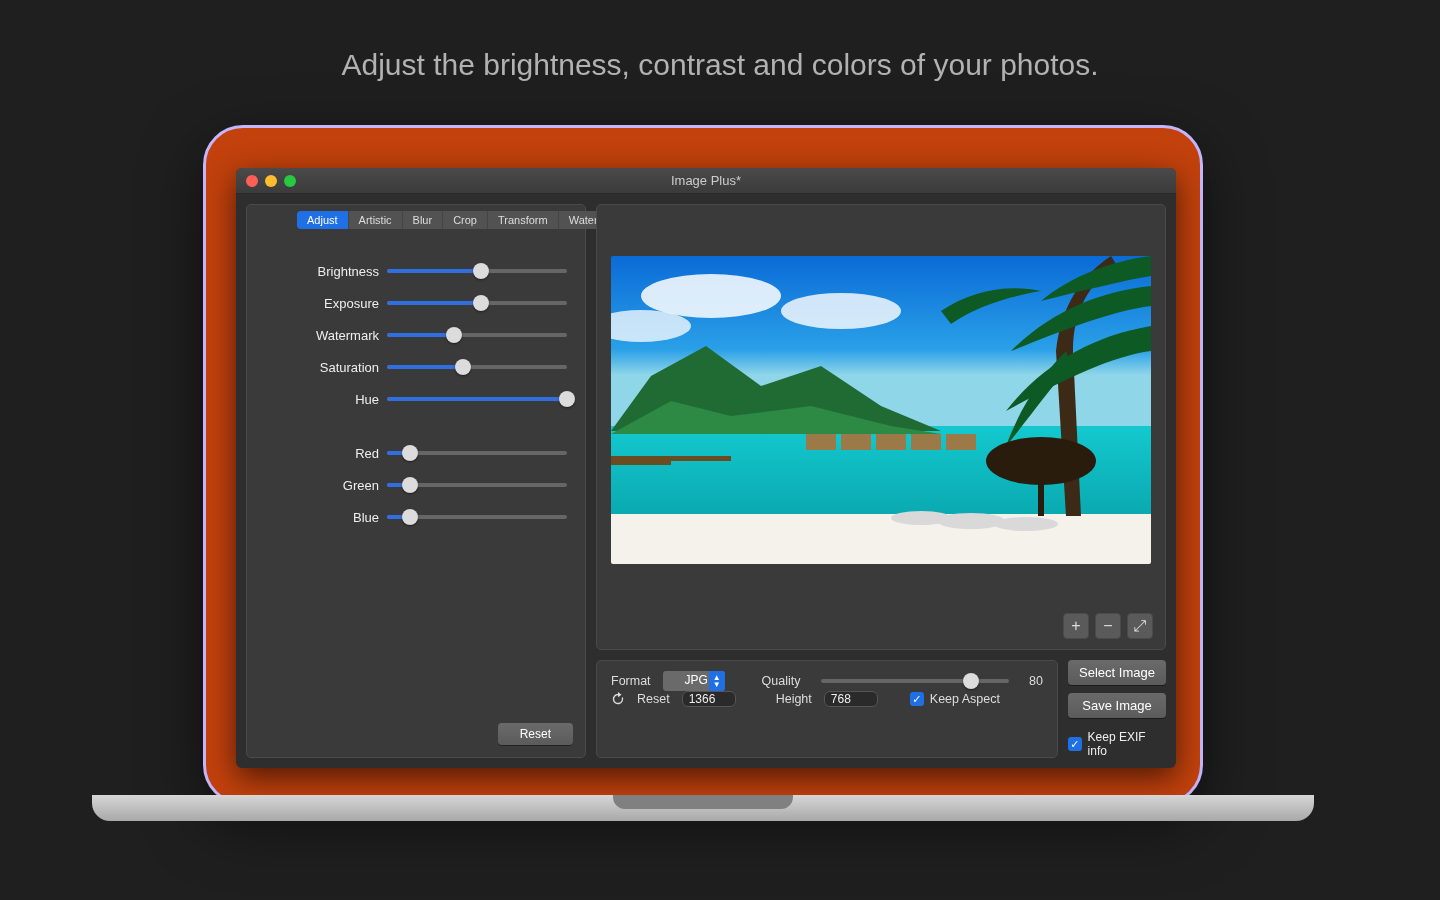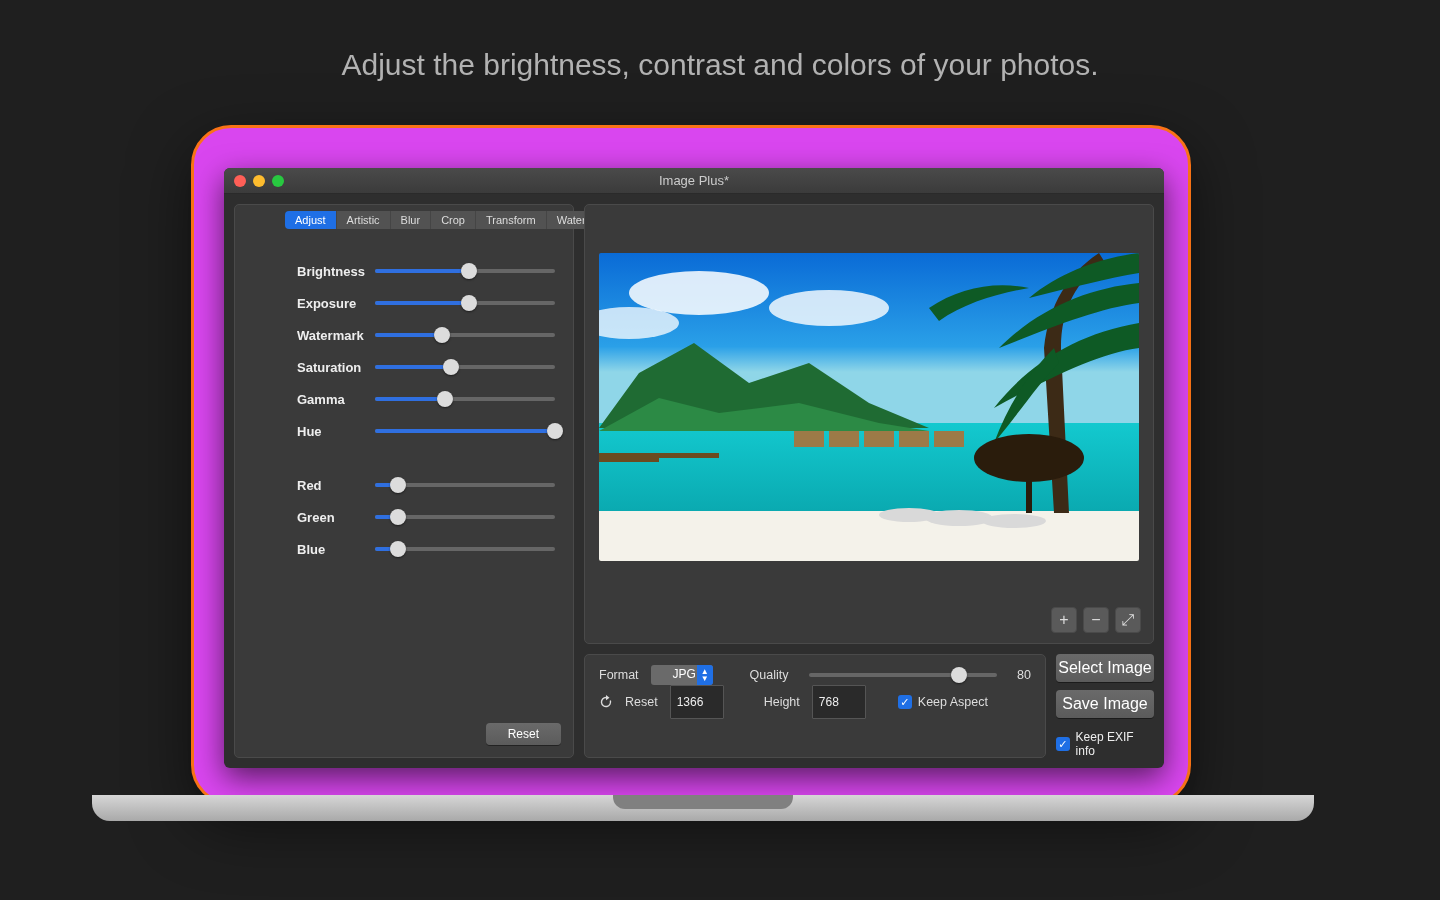--- a/index.html
+++ b/index.html
@@ -1,21 +1,21 @@
 <!DOCTYPE html>
 <html><head>
 <meta charset="utf-8">
 <style>
   * { box-sizing: border-box; margin: 0; padding: 0; }
   html, body { width: 1440px; height: 900px; background: #1f1f1f; font-family: -apple-system, "Helvetica Neue", Arial, sans-serif; }
   .headline { text-align: center; color: #b2b2b2; font-size: 30px; font-weight: 300; padding-top: 48px; }
 
   .macframe {
-    position: absolute; left: 191px; top: 125px; width: 1000px; height: 680px;
-    background: #d946ef; border-radius: 40px; border: 3px solid #f97316;
+    position: absolute; left: 203px; top: 125px; width: 1000px; height: 680px;
+    background: #c2410c; border-radius: 40px; border: 3px solid #c4b5fd;
     box-shadow: 0 20px 60px rgba(0,0,0,.5);
   }
   .macbase {
     position: absolute; left: 92px; top: 795px; width: 1222px; height: 26px;
     background: linear-gradient(#d6d6d6,#a9a9a9); border-radius: 0 0 18px 18px;
   }
   .notch {
     position:absolute; left:50%; top:0; transform:translateX(-50%);
     width: 180px; height: 14px; background:#808080; border-radius:0 0 12px 12px;
   }
@@ -46,21 +46,21 @@
   .tab {
     flex:0 0 auto; padding:3px 10px; font-size:11px; color:#ddd;
     background:#525252; border-right:1px solid #454545;
   }
   .tab:first-child{border-radius:4px 0 0 4px;}
   .tab:last-child{border-right:none;border-radius:0 4px 4px 0;}
   .tab.active{ background:#1f6fe5; color:#fff; }
 
   .sliders { padding: 20px 18px 8px 18px; }
   .srow { display:flex; align-items:center; height:32px; }
-  .srow label { width:78px; font-size:13px; color:#eee; font-weight:700; padding-right:8px;}
+  .srow label { width:78px; font-size:13px; color:#eee; font-weight:400; text-align:right; padding-right:8px;}
   .track {
     flex:1; height:4px; background:#666; border-radius:2px; position:relative;
   }
   .fill { position:absolute; left:0; top:0; bottom:0; background:#2f6fe0; border-radius:2px; }
   .thumb {
     position:absolute; top:50%; width:16px; height:16px; background:#dcdcdc;
     border-radius:50%; transform:translate(-50%,-50%); box-shadow:0 1px 2px rgba(0,0,0,.5);
   }
   .gap { height:22px; }
 
@@ -97,32 +97,32 @@
     background:#6a6a6a; border:none; border-radius:3px; color:#fff; padding:2px 16px;
     width:62px; height:20px; font-size:12px; position:relative;
   }
   .sel .arrows{
     position:absolute; right:0; top:0; bottom:0; width:16px; background:#1f6fe5;
     border-radius:0 3px 3px 0; display:flex;flex-direction:column;align-items:center;justify-content:center;
     font-size:8px; line-height:7px; color:#fff;
   }
   .qtrack{ flex:1; height:4px; background:#666; border-radius:2px; position:relative; margin:0 8px;}
   .tinput{
-    width:54px; height:34px; background:#2a2a2a; border:1px solid #555; border-radius:1px;
+    width:54px; height:16px; background:#2a2a2a; border:1px solid #555; border-radius:6px;
     color:#eee; font-size:12px; padding:0 6px;
   }
   .chk { display:flex; align-items:center; gap:6px; }
   .chkbox {
     width:14px; height:14px; background:#1f6fe5; border-radius:3px;
     display:flex; align-items:center; justify-content:center; color:#fff; font-size:11px;
   }
   .refresh{ width:14px; height:14px; display:inline-block; }
 
   .actions { width:98px; display:flex; flex-direction:column; gap:8px; }
-  .actions .btn { width:100%; padding:5px 0; text-align:center; font-size:16px;}
+  .actions .btn { width:100%; padding:5px 0; text-align:center; font-size:13px;}
   .exifrow { display:flex; align-items:center; gap:6px; font-size:12px; color:#eee; margin-top:4px;}
 </style>
 </head>
 <body>
 
 <div class="headline">Adjust the brightness, contrast and colors of your photos.</div>
 
 <div class="macframe">
   <div class="appwin">
     <div class="titlebar">
@@ -164,27 +164,20 @@
               <div class="track">
                 <div class="fill" style="width: 37%;"></div>
                 <div class="thumb" style="left: 37%;"></div>
               </div>
             </div>
             <div class="srow">
               <label>Saturation</label>
               <div class="track">
                 <div class="fill" style="width: 42%;"></div>
                 <div class="thumb" style="left: 42%;"></div>
-              </div>
-            </div>
-            <div class="srow">
-              <label>Gamma</label>
-              <div class="track">
-                <div class="fill" style="width: 39%;"></div>
-                <div class="thumb" style="left: 39%;"></div>
               </div>
             </div>
             <div class="srow">
               <label>Hue</label>
               <div class="track">
                 <div class="fill" style="width: 100%;"></div>
                 <div class="thumb" style="left: 100%;"></div>
               </div>
             </div>
             <div class="gap"></div>

